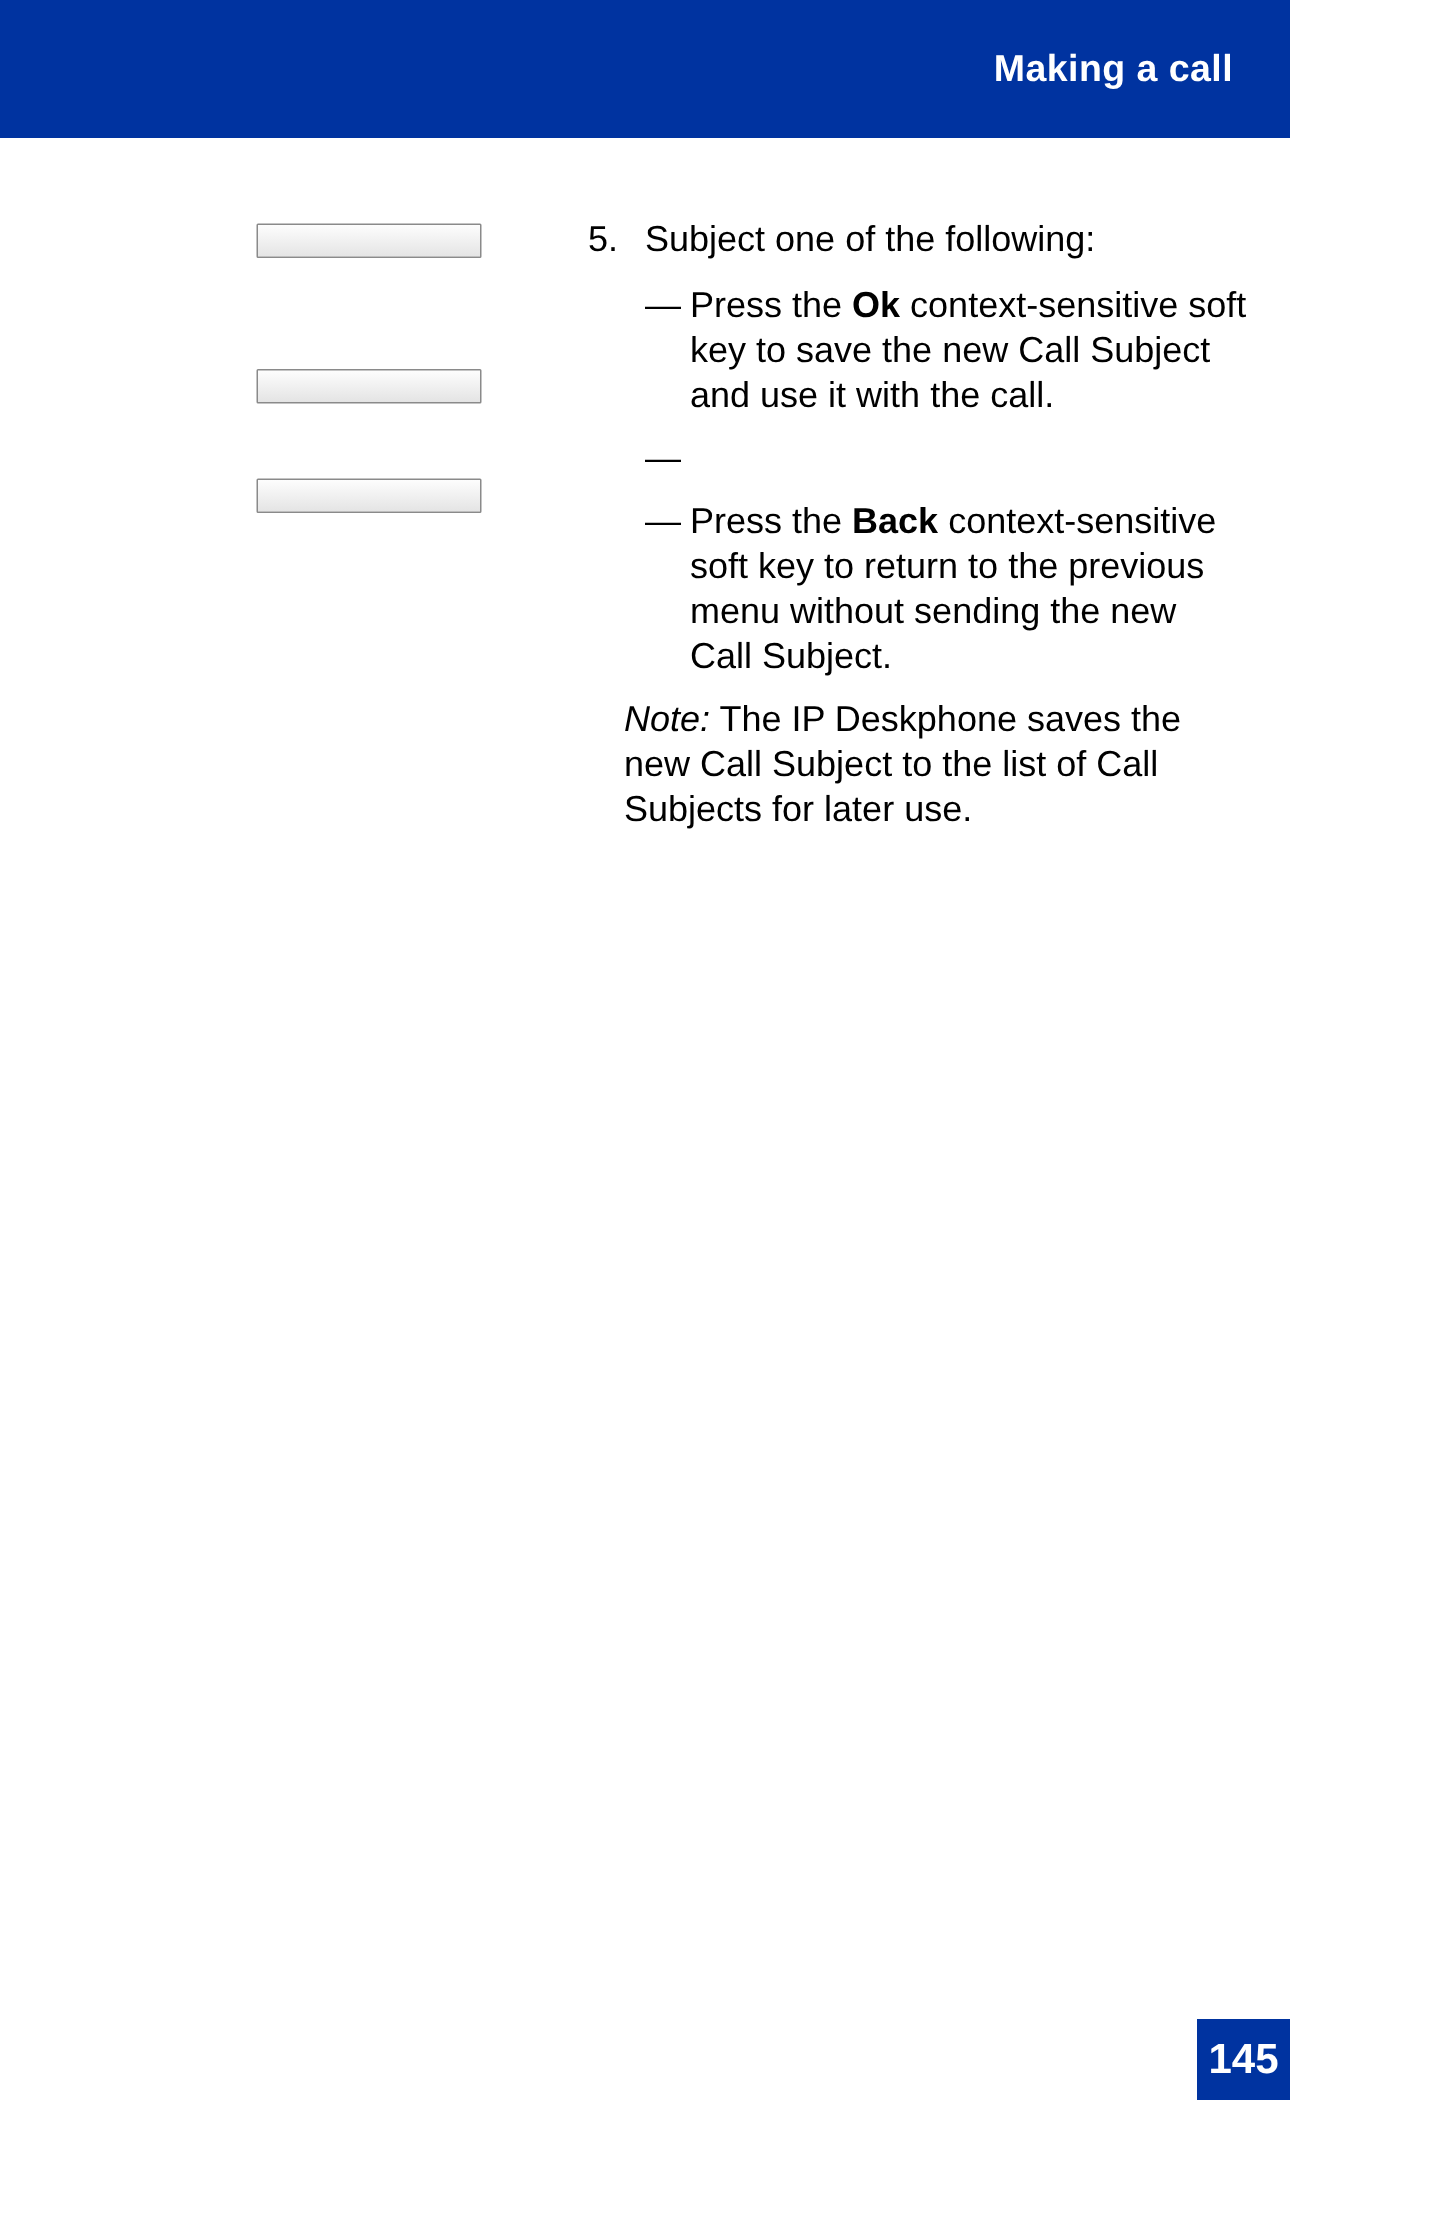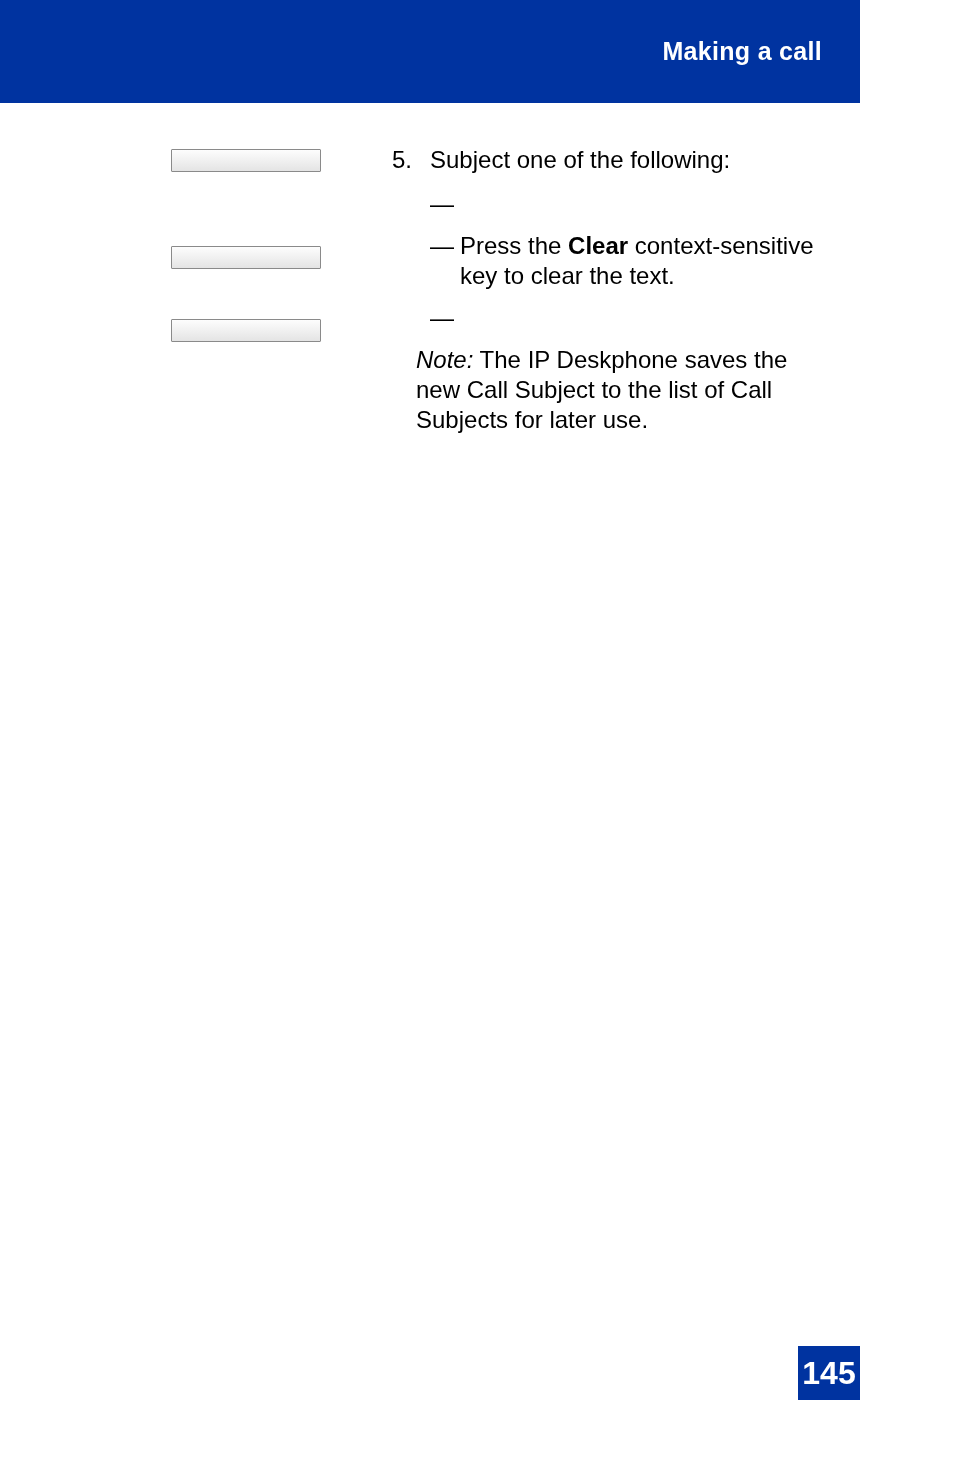--- a/index.html
+++ b/index.html
@@ -1,35 +1,35 @@
 <!DOCTYPE html>
 <html><head>
 <meta charset="utf-8">
 <style>
   * { margin: 0; padding: 0; box-sizing: border-box; }
   html, body { width: 954px; height: 1475px; font-family: Arial, Helvetica, sans-serif; background: #fff; }
   .page { position: relative; width: 954px; height: 1475px; }
-  .header { position: absolute; left: 0; top: 0; width: 860px; height: 103px; background: #0033a0; display: flex; align-items: center; justify-content: flex-end; padding-right: 38px; }
+  .header { position: absolute; left: 0; top: 0; width: 860px; height: 92px; background: #0033a0; display: flex; align-items: center; justify-content: flex-end; padding-right: 38px; }
   .header-title { color: #fff; font-weight: bold; font-size: 25px; letter-spacing: 0.3px; }
   .softkeys { position: absolute; left: 171px; top: 149px; width: 150px; }
   .softkey { width: 150px; height: 23px; background: linear-gradient(to bottom, #fdfdfd 0%, #f3f3f3 40%, #e4e4e4 100%); border: 1px solid #8a8a8a; border-radius: 1px; margin-bottom: 74px; }
   .softkey.second { margin-top: 6px; margin-bottom: 50px; }
   .softkey.third { margin-top: 6px; }
   .content { position: absolute; left: 392px; top: 145px; width: 440px; font-size: 24px; line-height: 1.25; color: #000; }
   .step-row { display: flex; margin-bottom: 14px; }
   .step-num { width: 38px; flex-shrink: 0; }
   .step-text { flex: 1; }
   .dash-row { display: flex; margin-bottom: 12px; padding-left: 38px; }
   .dash { width: 30px; flex-shrink: 0; }
   .dash-text { flex: 1; }
   .bold { font-weight: bold; }
   .note { padding-left: 24px; }
   .note-label { font-style: italic; font-weight: normal; }
   .page-num-box { position: absolute; right: 94px; bottom: 75px; width: 62px; height: 54px; background: #0033a0; display: flex; align-items: center; justify-content: center; }
-  .page-num { color: #fff; font-weight: bold; font-size: 32px; }
+  .page-num { color: #fff; font-weight: bold; font-size: 28px; }
 </style>
 </head>
 <body>
 
 <div class="page">
   <div class="header">
     <span class="header-title">Making a call</span>
   </div>
 
   <div class="softkeys">
@@ -39,31 +39,34 @@
   </div>
 
   <div class="content">
     <div class="step-row">
       <div class="step-num">5.</div>
       <div class="step-text">Subject one of the following:</div>
     </div>
 
     <div class="dash-row">
       <div class="dash">—</div>
+      <div class="dash-text">
+        <span>Press the </span><span class="bold">Ok</span><span> context-sensitive soft key to save the new Call Subject and use it with the call.</span>
+      </div>
+    </div>
+
+    <div class="dash-row">
+      <div class="dash">—</div>
     </div>
 
     <div class="dash-row">
       <div class="dash">—</div>
       <div class="dash-text">
-        <span>Press the </span><span class="bold">Clear</span><span> context-sensitive key to clear the text.</span>
+        <span>Press the </span><span class="bold">Back</span><span> context-sensitive soft key to return to the previous menu without sending the new Call Subject.</span>
       </div>
-    </div>
-
-    <div class="dash-row">
-      <div class="dash">—</div>
     </div>
 
     <div class="note">
       <span class="note-label">Note:</span><span> The IP Deskphone saves the new Call Subject to the list of Call Subjects for later use.</span>
     </div>
   </div>
 
   <div class="page-num-box">
     <span class="page-num">145</span>
   </div>

